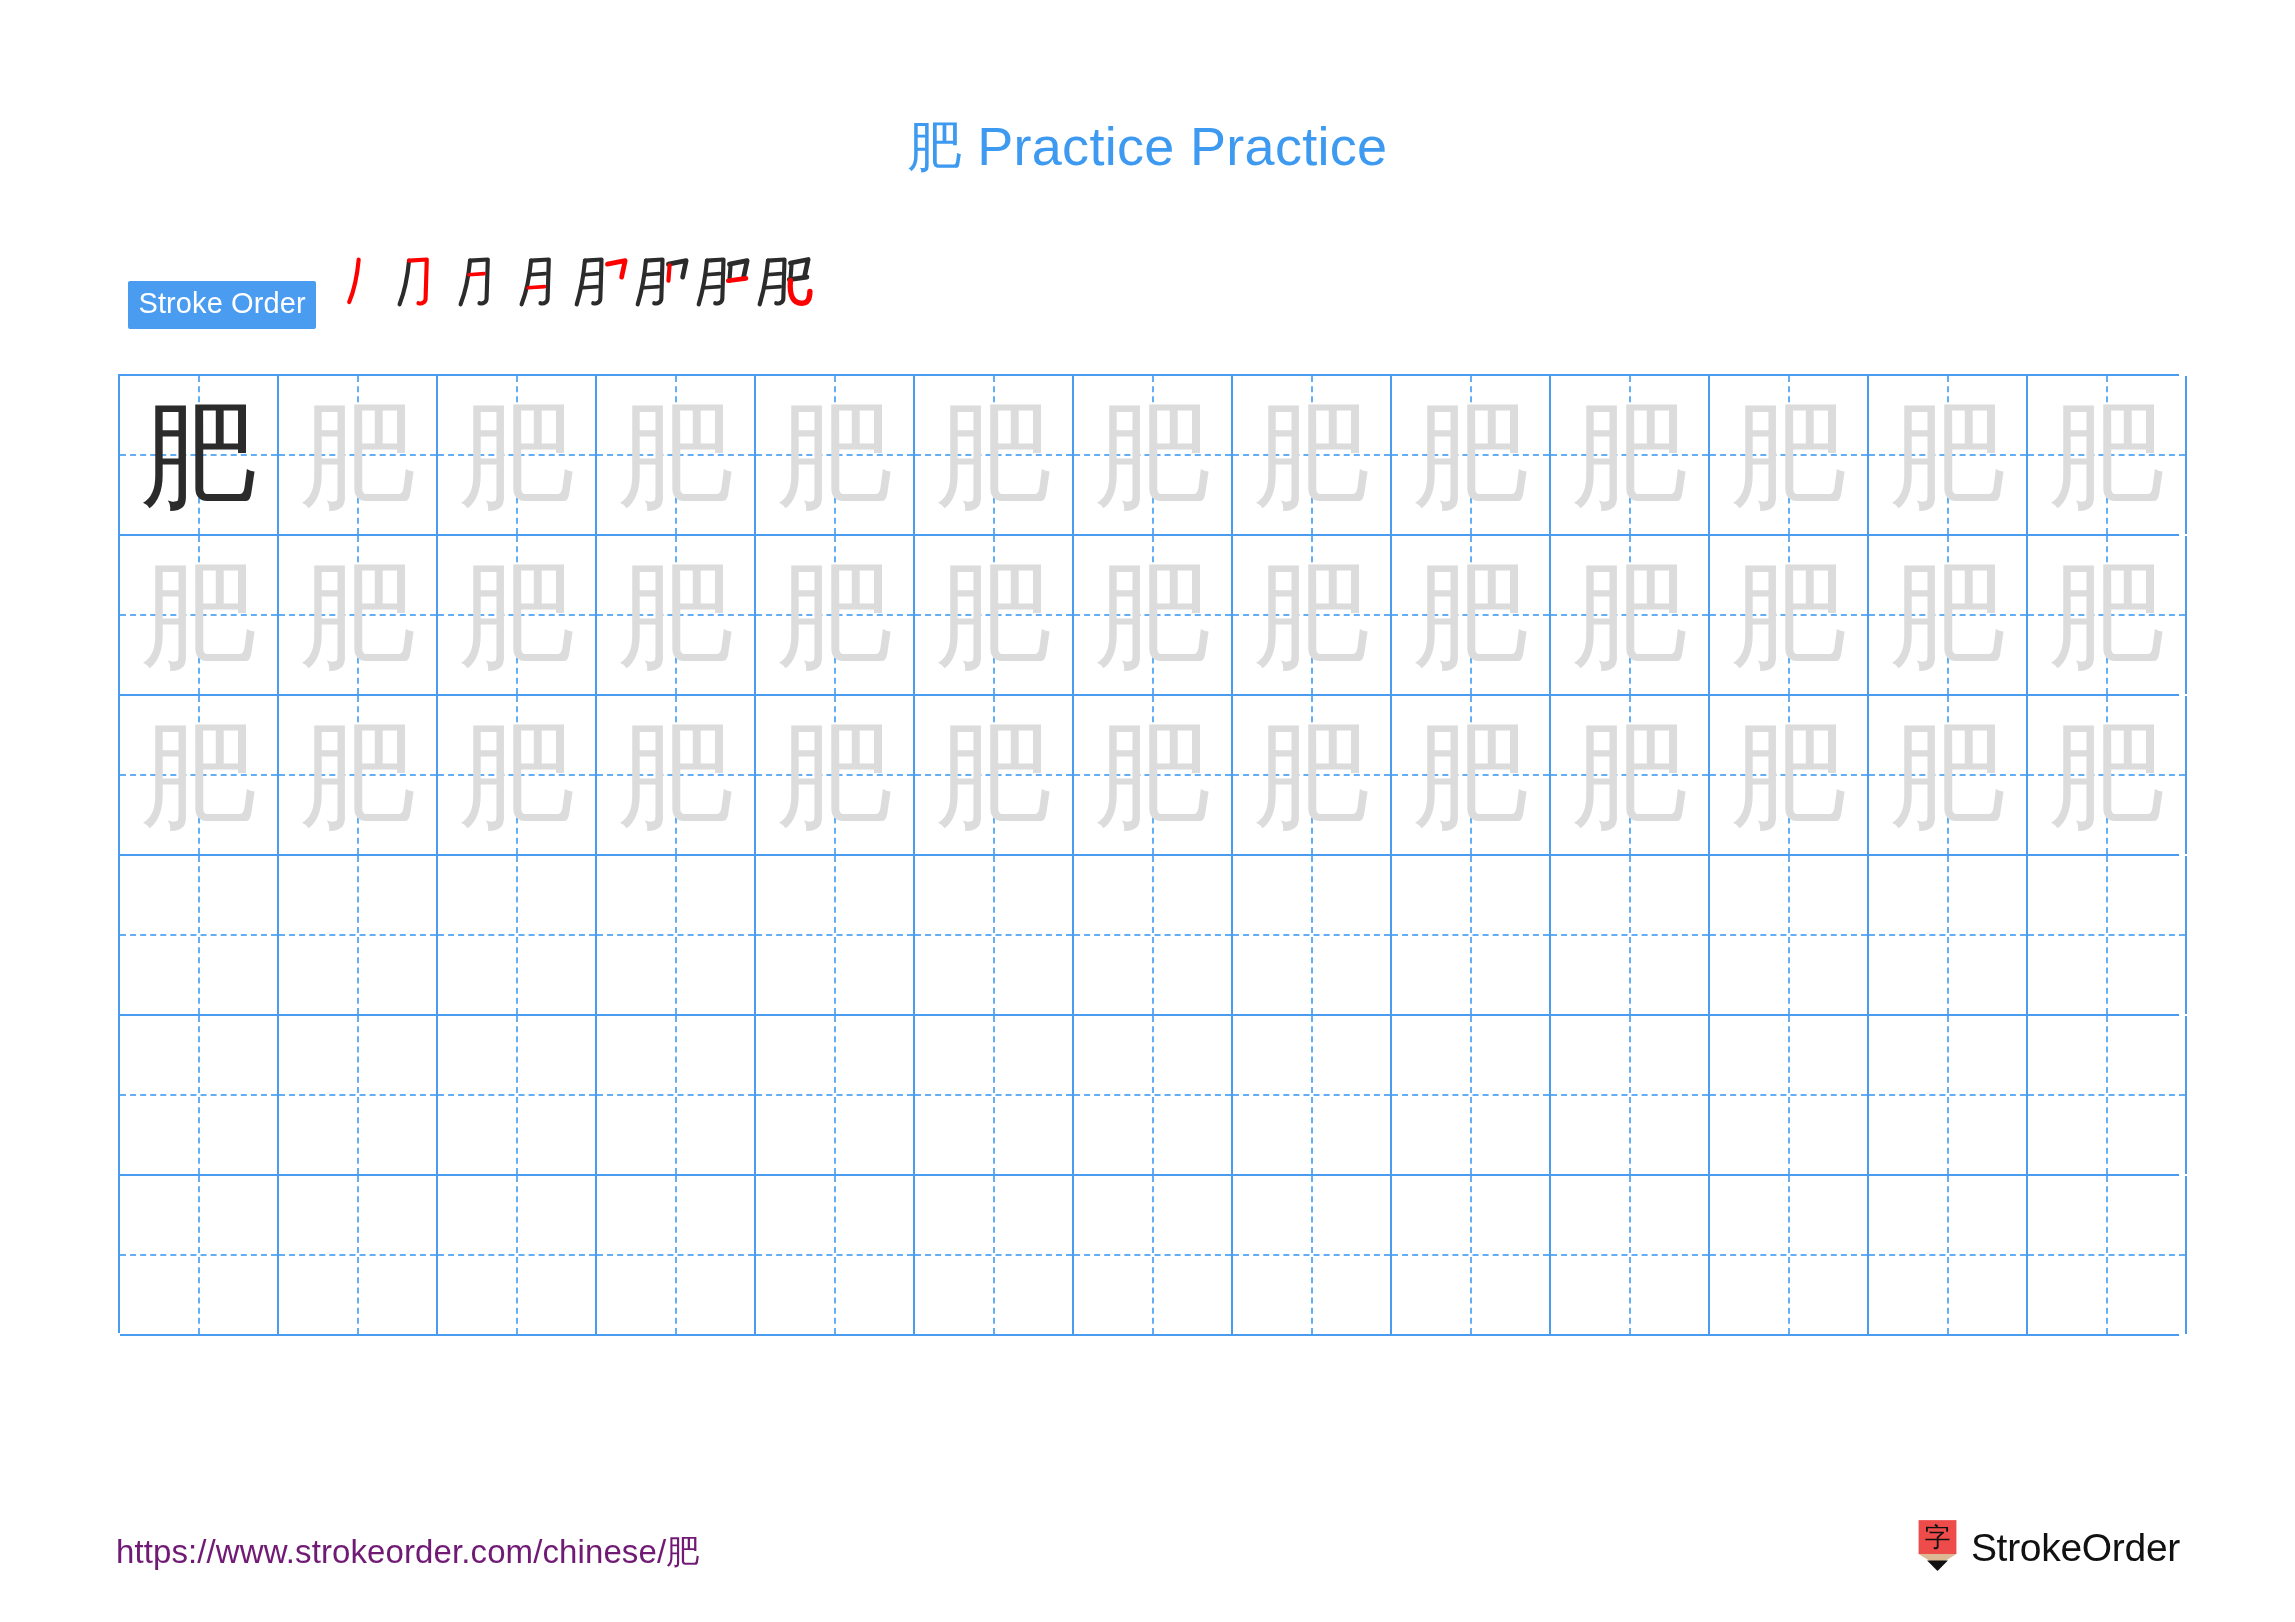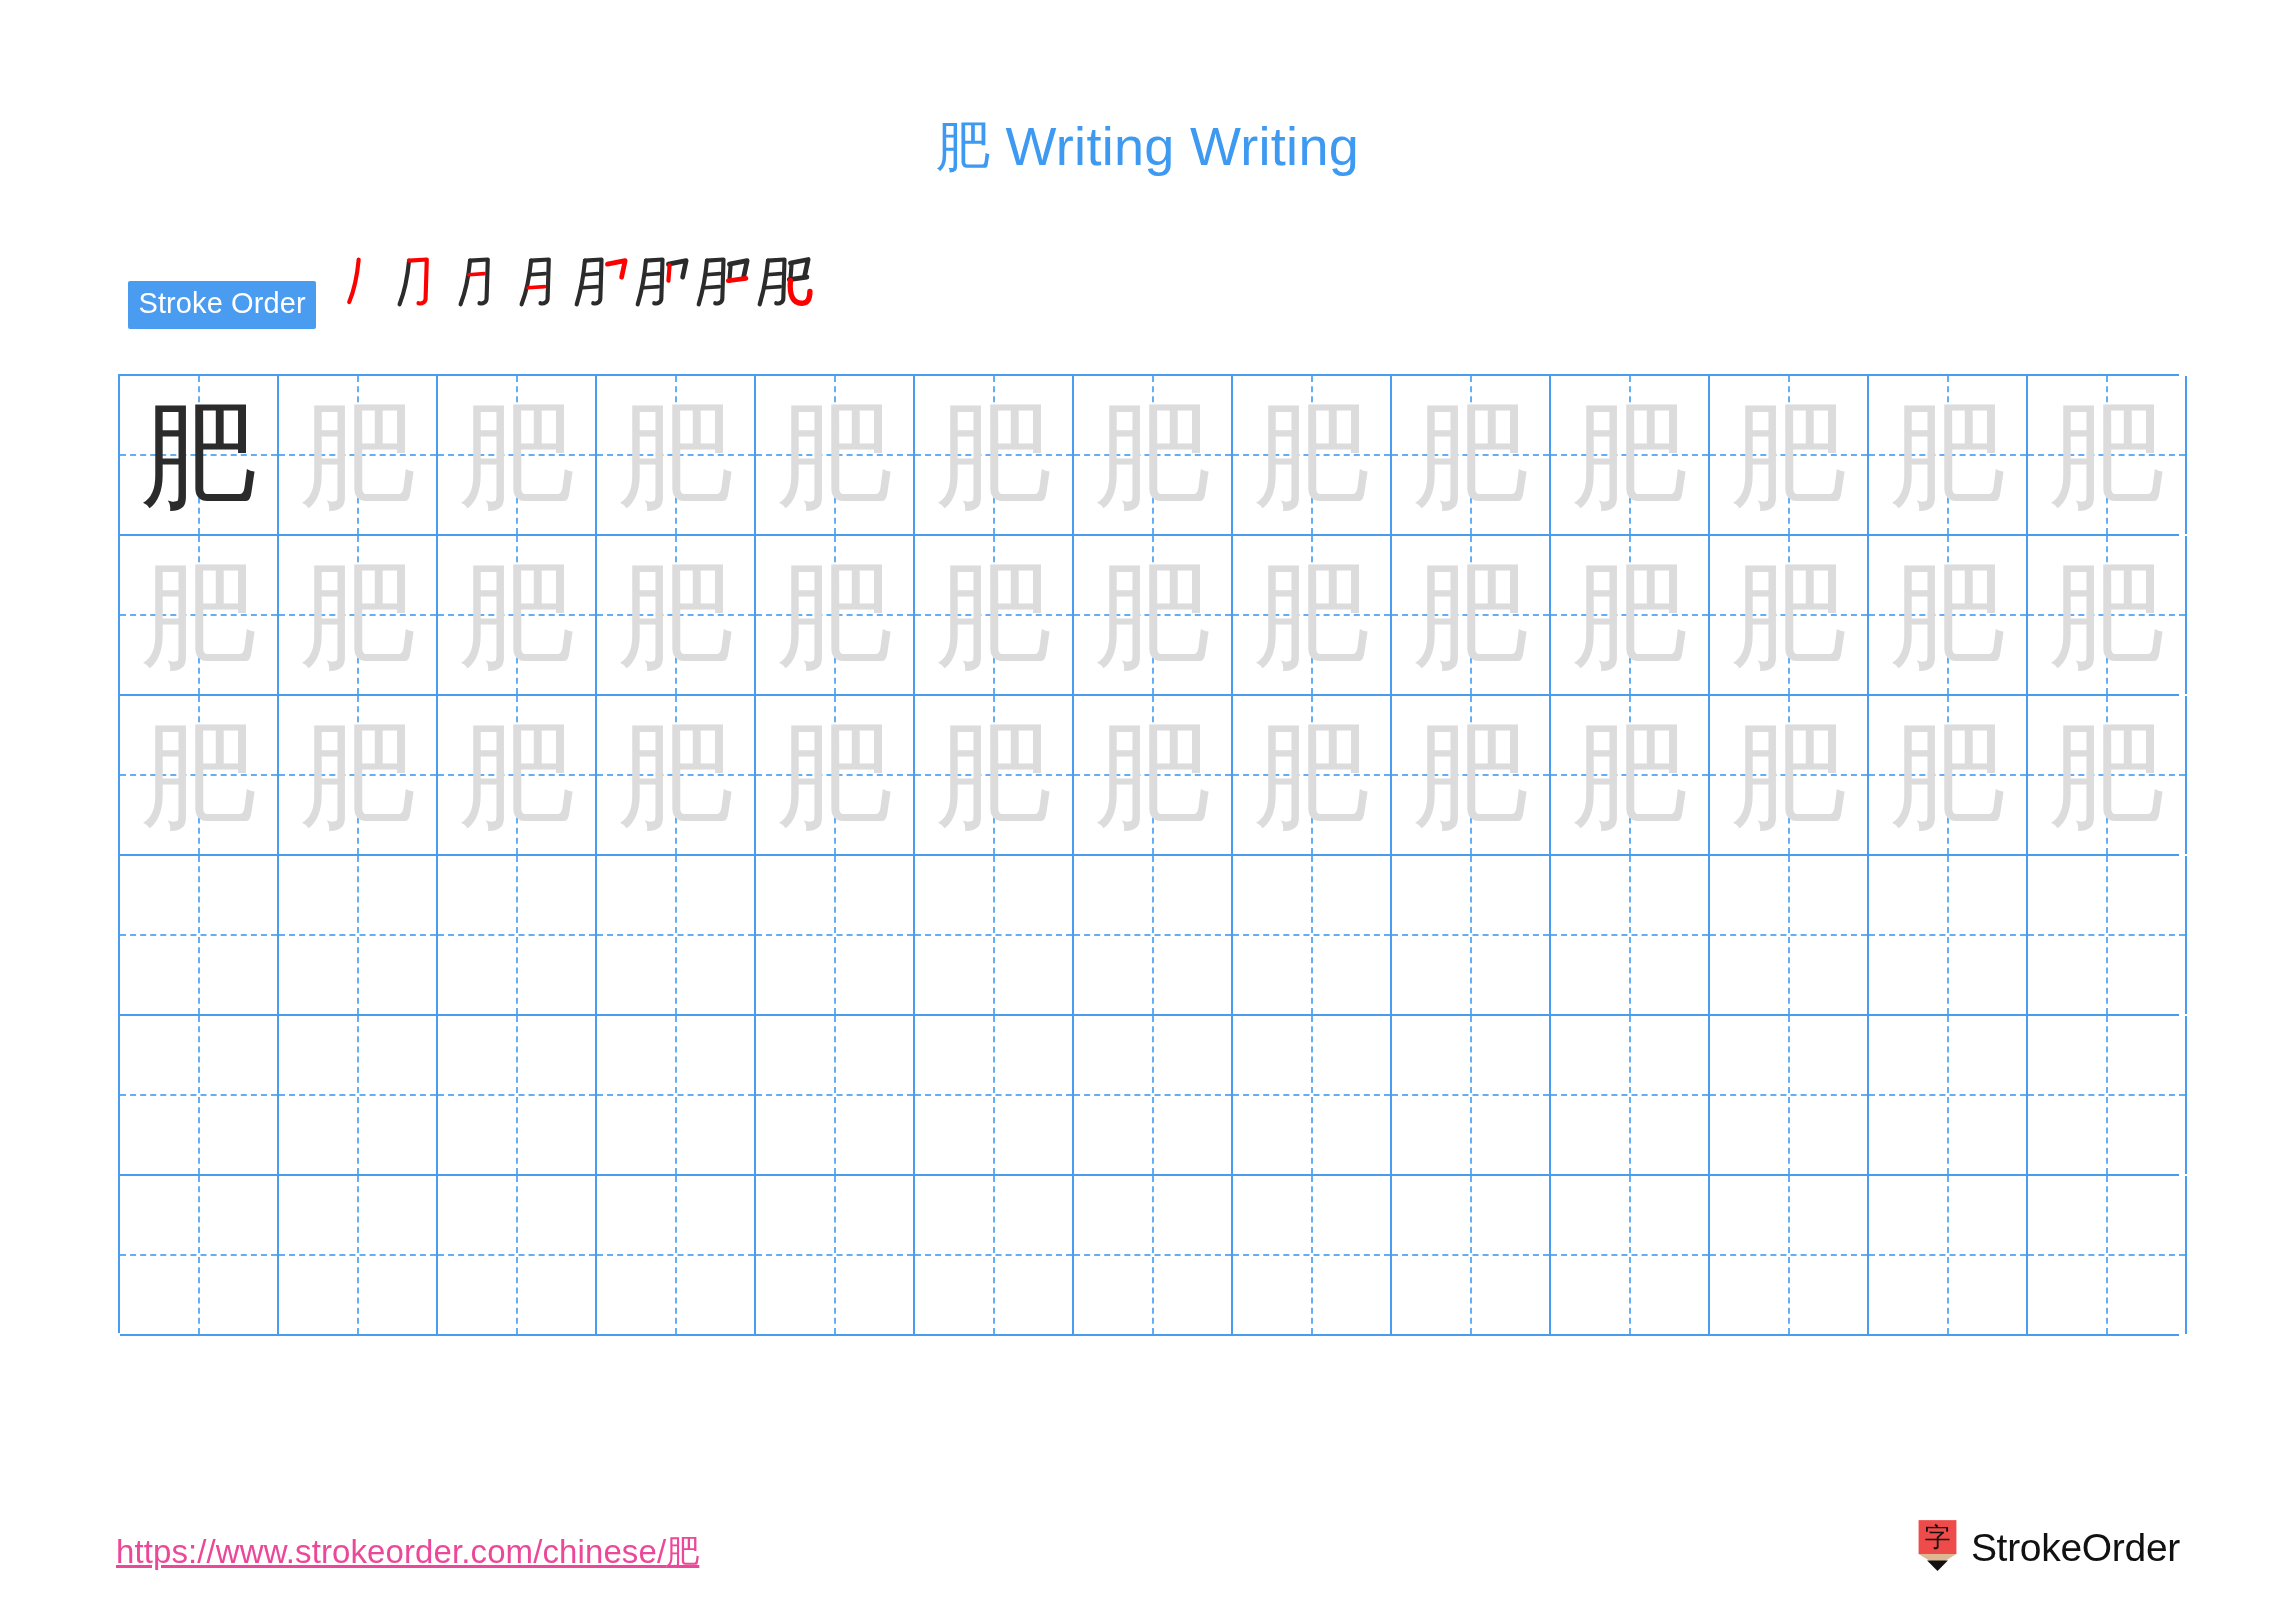--- a/index.html
+++ b/index.html
@@ -164,21 +164,21 @@
     font-size: 39px;
     font-weight: normal;
     color: #111111;
     letter-spacing: -0.3px;
     white-space: nowrap;
   }
 </style>
 </head>
 <body>
 
-<div id="page-title" style="color: rgb(61, 154, 240);"><span class="hanzi-title">肥</span><span> Writing Writing</span></div>
+<div id="page-title" style="color: rgb(61, 154, 240);"><span class="hanzi-title">肥</span><span> Practice Practice</span></div>
 
 <div id="stroke-order-row">
   <div id="stroke-order-badge" style="background: rgb(74, 156, 240); color: rgb(255, 255, 255);">Stroke Order</div>
   <div id="stroke-steps">
 
     <div class="stroke-step">
       <svg viewBox="0 0 100 110">
         <path d="M52 16 C50 38 46 64 36 88" stroke="#FF0000" stroke-width="7" fill="none" stroke-linecap="round"></path>
       </svg>
     </div>
@@ -420,21 +420,21 @@
       <div class="grid-cell"></div>
       <div class="grid-cell"></div>
       <div class="grid-cell"></div>
       <div class="grid-cell"></div>
       <div class="grid-cell"></div>
       <div class="grid-cell"></div>
       <div class="grid-cell"></div>
     </div>
   </div>
 
-<div id="footer-url" style="color: #ec4899; text-decoration: underline;"><span>https://www.strokeorder.com/chinese/</span><span class="hanzi-url">肥</span></div>
+<div id="footer-url" style="color: #701a75;"><span>https://www.strokeorder.com/chinese/</span><span class="hanzi-url">肥</span></div>
 
 <div id="brand-logo">
   <div id="pencil-icon">
     <svg viewBox="0 0 66 84" width="43" height="55">
       <rect x="4" y="0" width="58" height="52" fill="#EE4B4B"></rect>
       <path d="M4 52 L62 52 L33 70 Z" fill="#DDB894"></path>
       <path d="M17 62 L49 62 L33 78 Z" fill="#111111"></path>
       <text x="33" y="40" text-anchor="middle" font-family="DejaVu Sans, sans-serif" font-size="40" fill="#111111">字</text>
     </svg>
   </div>

